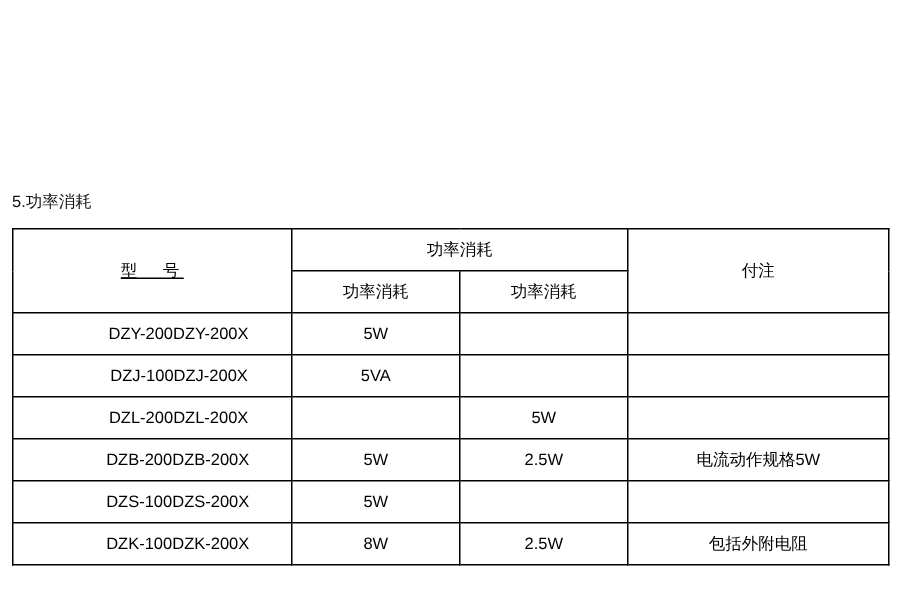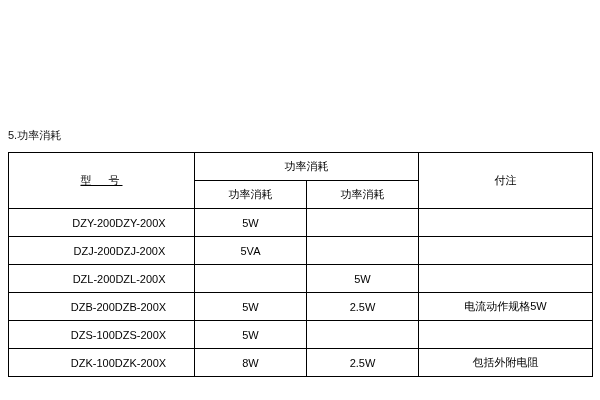--- a/index.html
+++ b/index.html
@@ -110,21 +110,21 @@
             </span>
           </td>
           <td>5W</td>
           <td></td>
           <td></td>
         </tr>
 
         <tr>
           <td class="model-cell">
             <span class="model-inner">
-              <span class="model-a">DZJ-200</span><span class="model-b">DZJ-200X</span>
+              <span class="model-a">DZJ-100</span><span class="model-b">DZJ-200X</span>
             </span>
           </td>
           <td>5VA</td>
           <td></td>
           <td></td>
         </tr>
 
         <tr>
           <td class="model-cell">
             <span class="model-inner">

